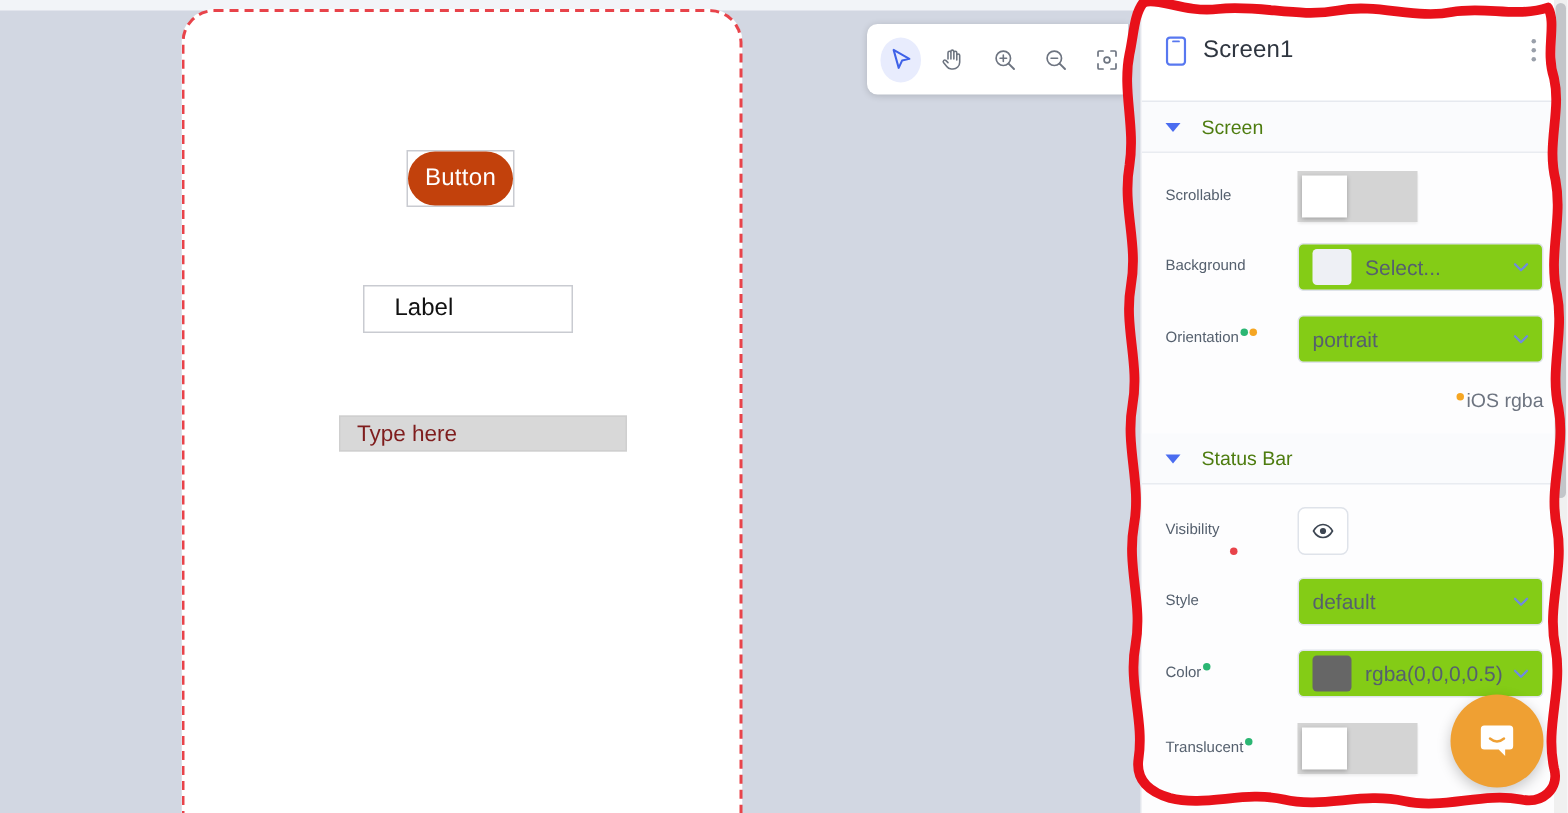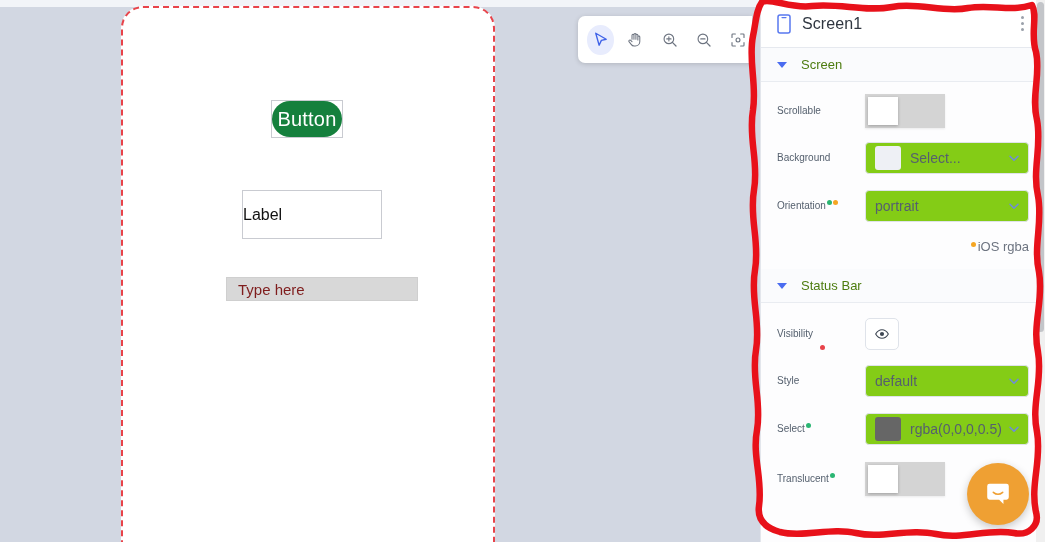--- a/index.html
+++ b/index.html
@@ -47,35 +47,35 @@
 
   
   .w-button {
     position: absolute;
     left: 148px; top: 92px;
     width: 72px; height: 38px;
     border: 1px solid #c9cbd1;
   }
   .w-button-inner {
     position: absolute; inset: 0;
-    background: #15803d;
+    background: #c2410c;
     border-radius: 19px;
     color: #ffffff;
-    font-size: 20px;
+    font-size: 16px;
     display: flex; align-items: center; justify-content: center;
     letter-spacing: .2px;
   }
   .w-label {
     position: absolute;
     left: 119px; top: 182px;
-    width: 140px; height: 49px;
+    width: 140px; height: 32px;
     border: 1px solid #c9cbd1;
     background: #ffffff;
     display: flex; align-items: center;
-    padding-left: 0;
+    padding-left: 20px;
     font-size: 16px;
     color: #111111;
   }
   .w-input {
     position: absolute;
     left: 103px; top: 269px;
     width: 192px; height: 24px;
     background: #d8d8d8;
     border: 1px solid #cfcfcf;
     display: flex; align-items: center;
@@ -108,21 +108,21 @@
   
   .panel {
     position: absolute;
     right: 0; top: 0;
     width: 285px; height: 542px;
     background: #fdfdfe;
     border-left: 1px solid #e3e6ec;
     overflow: hidden;
   }
   .panel-header {
-    height: 48px;
+    height: 68px;
     display: flex; align-items: center;
     padding: 0 14px 0 16px;
     background: #ffffff;
     border-bottom: 1px solid #e6e9ef;
   }
   .panel-header .ph-icon { margin-right: 11px; display:flex; }
   .panel-header .ph-title {
     font-size: 16px; color: #2f3640; flex: 1;
     letter-spacing: .1px;
   }
@@ -443,21 +443,21 @@
           <div class="select">
             <span class="sel-text">default</span>
             <svg class="chev" viewBox="0 0 12 12">
               <path d="M2 4.2 L6 8.2 L10 4.2" fill="none" stroke="#6f8ae0" stroke-width="1.5" stroke-linecap="round" stroke-linejoin="round"></path>
             </svg>
           </div>
         </div>
       </div>
 
       <div class="prop-row">
-        <div class="prop-label"><span>Select</span><span class="dot green"></span></div>
+        <div class="prop-label"><span>Color</span><span class="dot green"></span></div>
         <div class="prop-ctrl">
           <div class="select">
             <span class="swatch" style="background:#666666;"></span>
             <span class="sel-text">rgba(0,0,0,0.5)</span>
             <svg class="chev" viewBox="0 0 12 12">
               <path d="M2 4.2 L6 8.2 L10 4.2" fill="none" stroke="#6f8ae0" stroke-width="1.5" stroke-linecap="round" stroke-linejoin="round"></path>
             </svg>
           </div>
         </div>
       </div>

